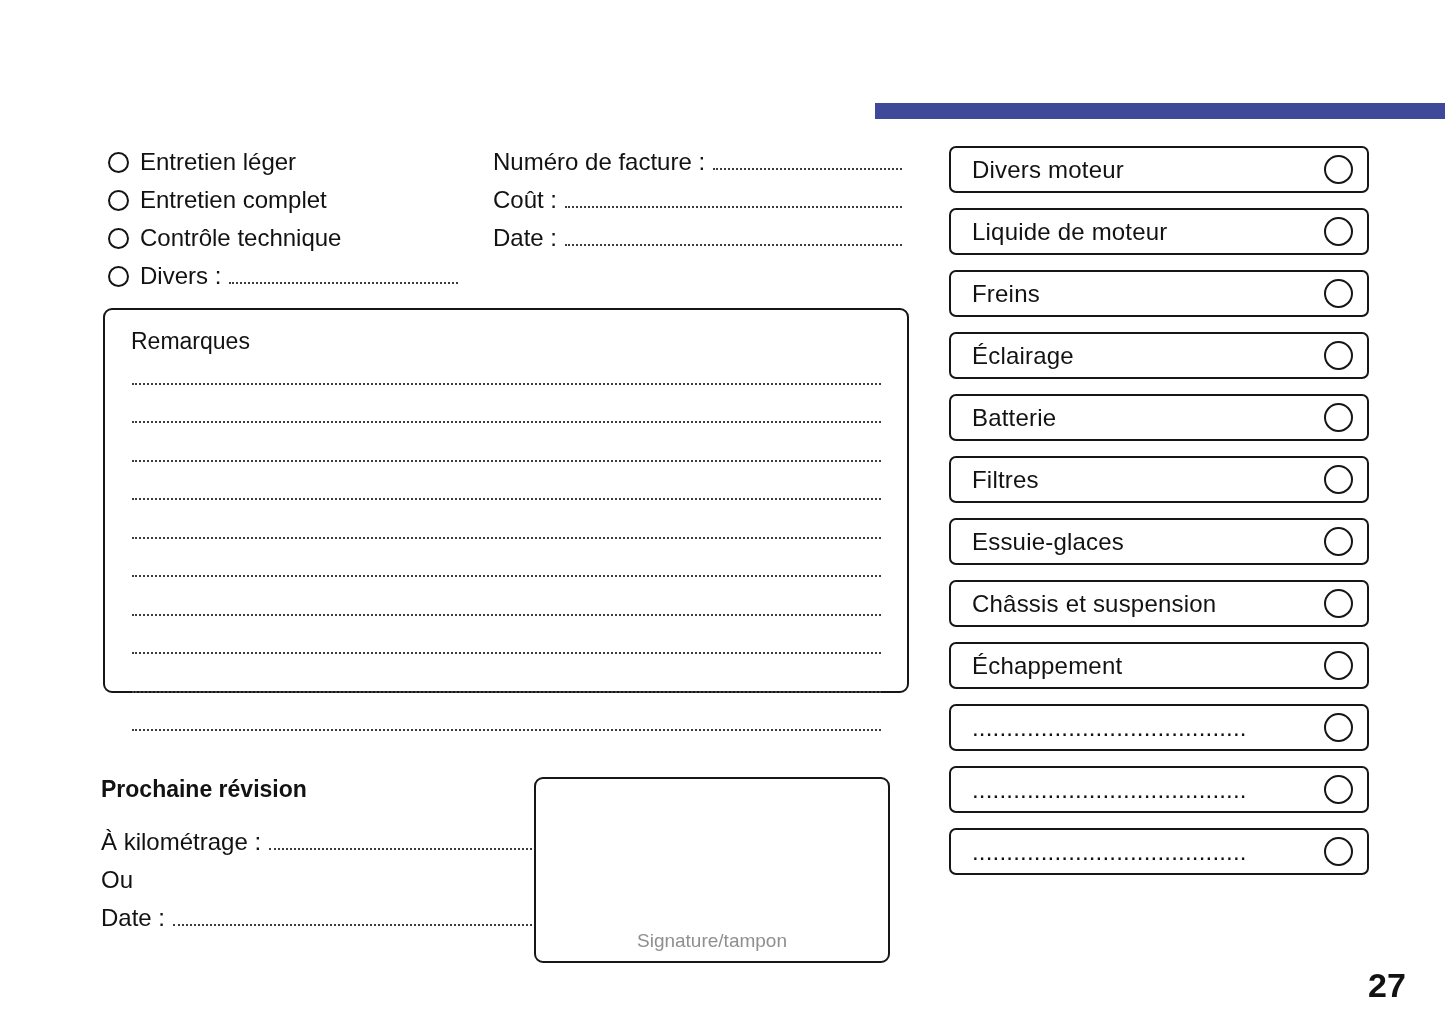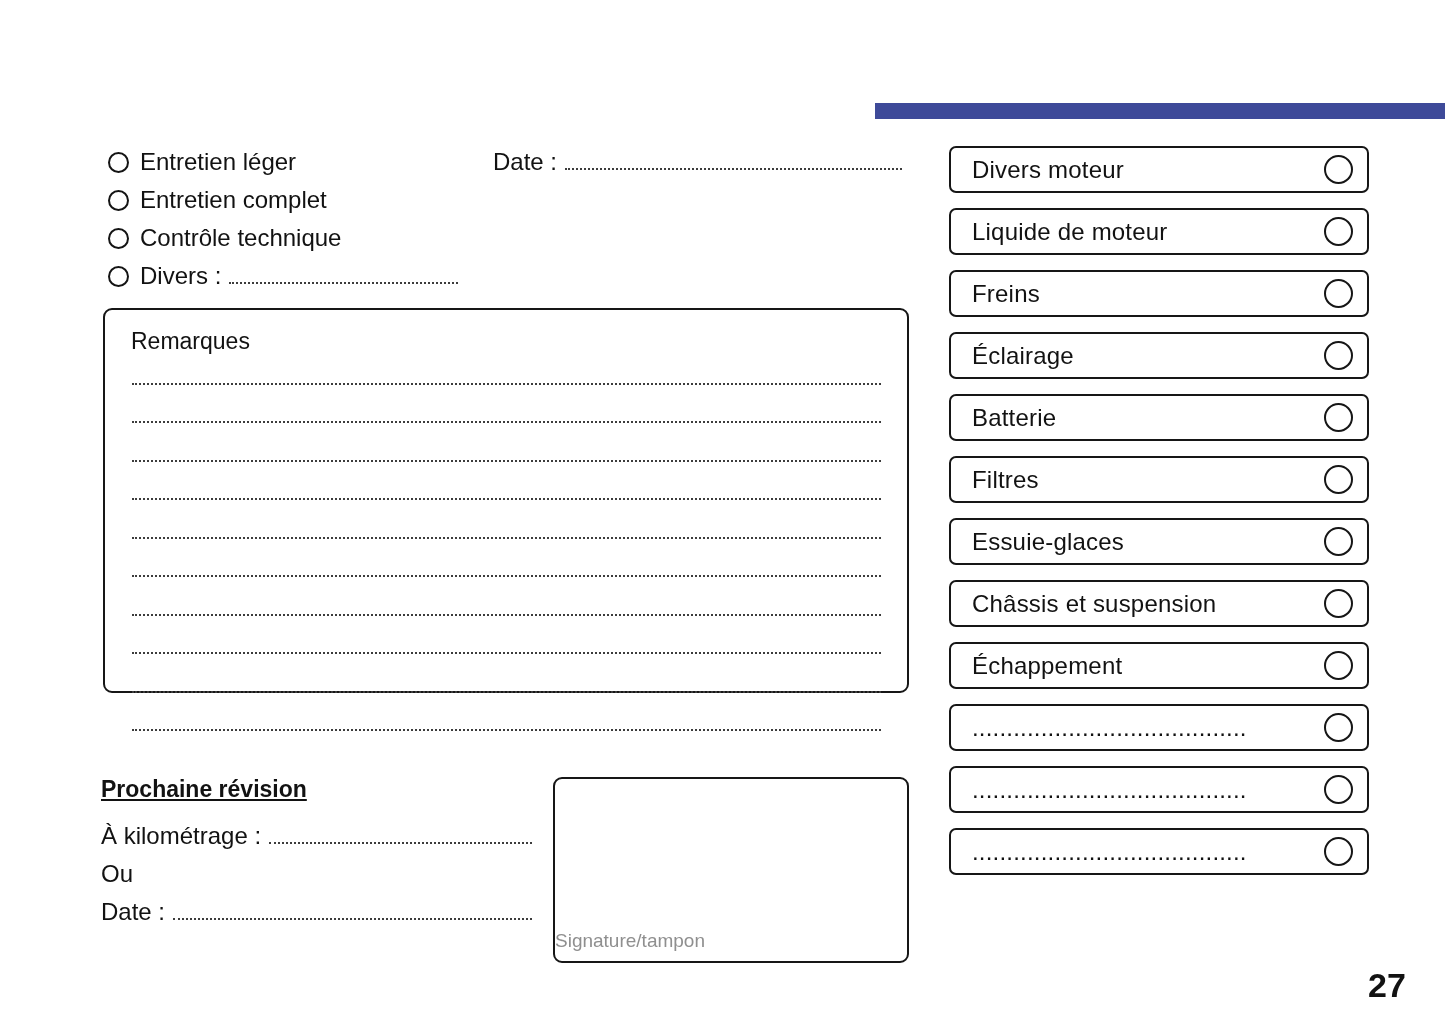--- a/index.html
+++ b/index.html
@@ -53,30 +53,31 @@
     width: 806px; height: 385px;
     border: 2px solid #161616;
     border-radius: 9px;
     background: #fff;
   }
   .remarks-title { position: absolute; left: 26px; top: 18px; font-size: 23px; }
   .remarks-lines { position: absolute; left: 27px; right: 26px; top: 36px; }
   .remark-line { height: 38.5px; border-bottom: 2px dotted #3c3c3c; }
   
   .next-service { position: absolute; left: 101px; top: 776px; width: 433px; }
-  .next-title { font-size: 23px; font-weight: bold; margin-bottom: 14px; text-decoration: underline; }
+  .next-title { font-size: 23px; font-weight: bold; margin-bottom: 20px; }
   
   .signature-box {
     position: absolute;
-    left: 553px; top: 777px;
+    left: 534px; top: 777px;
     width: 356px; height: 186px;
     border: 2px solid #161616;
     border-radius: 9px;
     display: flex;
     align-items: flex-end;
+    justify-content: center;
     background: #fff;
   }
   .signature-label { color: #8f8f8f; font-size: 19px; margin-bottom: 9px; }
   
   .checklist {
     position: absolute;
     left: 949px; top: 146px;
     display: flex;
     flex-direction: column;
     gap: 15px;
@@ -125,20 +126,28 @@
     </div>
     <div class="row">
       <span class="radio"></span>
       <span>Divers :</span>
       <span class="leader"></span>
     </div>
   </div>
 
   <div class="info-fields">
     <div class="row">
+      <span>Numéro de facture :</span>
+      <span class="leader"></span>
+    </div>
+    <div class="row">
+      <span>Coût :</span>
+      <span class="leader"></span>
+    </div>
+    <div class="row">
       <span>Date :</span>
       <span class="leader"></span>
     </div>
   </div>
 
   <div class="remarks-box">
     <div class="remarks-title">Remarques</div>
     <div class="remarks-lines">
       <div class="remark-line"></div>
       <div class="remark-line"></div>

